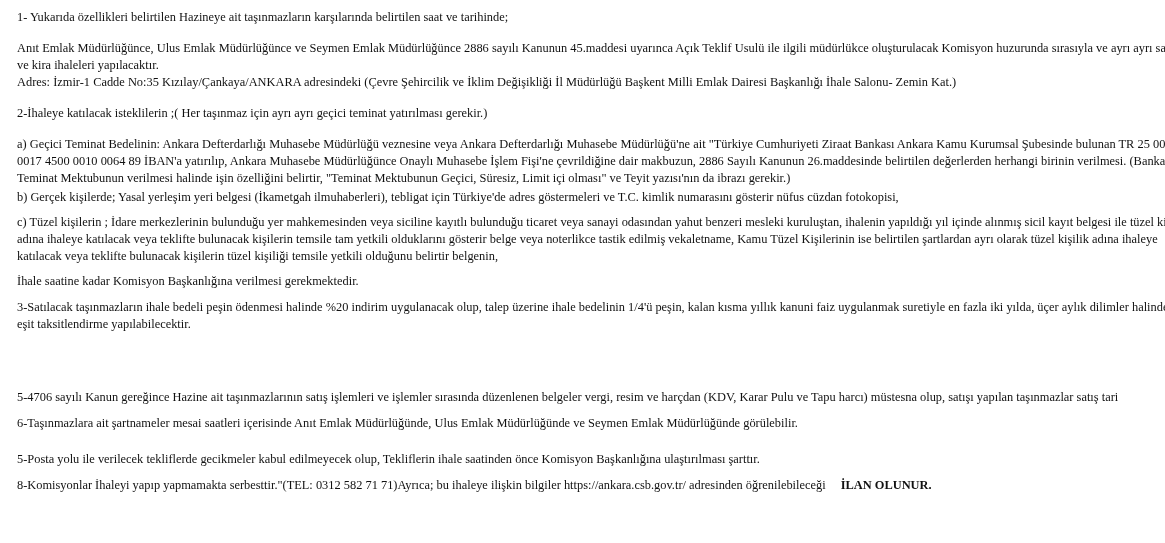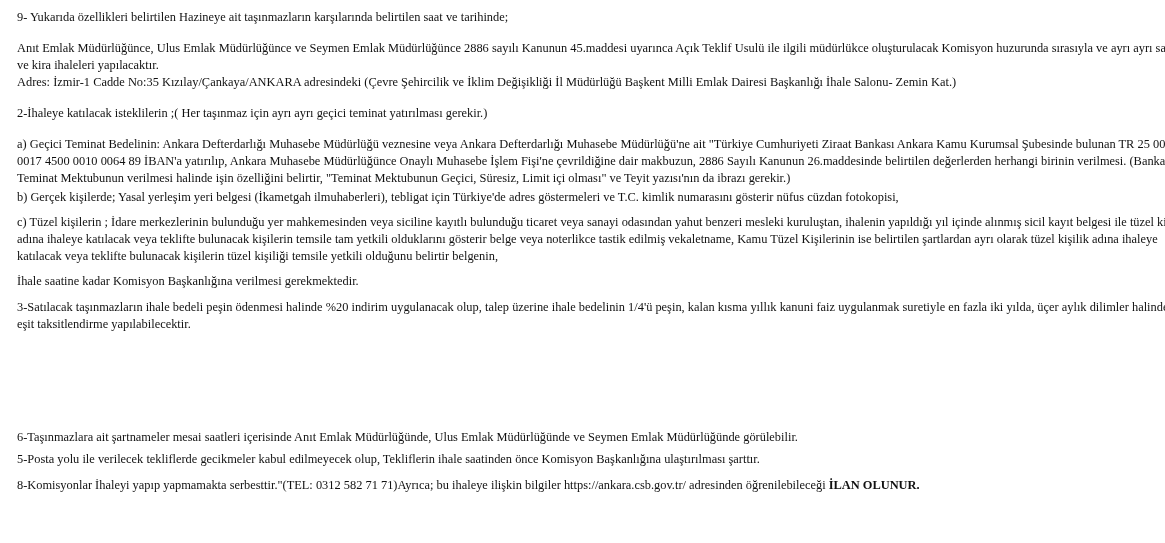--- a/index.html
+++ b/index.html
@@ -22,37 +22,37 @@
     top: 0;
     width: 1140px;
   }
   .para {
     position: absolute;
     left: 0;
     white-space: nowrap;
     line-height: 17px;
   }
   .line { display: block; }
-  .bold { font-weight: bold; }
+  .bold { font-weight: bold; margin-left: 12px; }
   .page-ref {
     position: absolute;
     right: 22px;
     top: 512px;
     font-size: 15px;
     color: #b91c1c;
     margin-top: 48px;
   }
 </style>
 </head>
 <body>
 
 <div class="doc">
 
   <div class="para" style="top:9px">
-    <span class="line">9- Yukarıda özellikleri belirtilen Hazineye ait taşınmazların karşılarında belirtilen saat ve tarihinde;</span>
+    <span class="line">1- Yukarıda özellikleri belirtilen Hazineye ait taşınmazların karşılarında belirtilen saat ve tarihinde;</span>
   </div>
 
   <div class="para" style="top:40px">
     <span class="line">Anıt Emlak Müdürlüğünce, Ulus Emlak Müdürlüğünce ve Seymen Emlak Müdürlüğünce 2886 sayılı Kanunun 45.maddesi uyarınca Açık Teklif Usulü ile ilgili müdürlükce oluşturulacak Komisyon huzurunda sırasıyla ve ayrı ayrı satış</span>
     <span class="line">ve kira ihaleleri yapılacaktır.</span>
     <span class="line">Adres: İzmir-1 Cadde No:35 Kızılay/Çankaya/ANKARA adresindeki (Çevre Şehircilik ve İklim Değişikliği İl Müdürlüğü Başkent Milli Emlak Dairesi Başkanlığı İhale Salonu- Zemin Kat.)</span>
   </div>
 
   <div class="para" style="top:105px">
     <span class="line">2-İhaleye katılacak isteklilerin ;( Her taşınmaz için ayrı ayrı geçici teminat yatırılması gerekir.)</span>
@@ -80,23 +80,24 @@
 
   <div class="para" style="top:299px">
     <span class="line">3-Satılacak taşınmazların ihale bedeli peşin ödenmesi halinde %20 indirim uygulanacak olup, talep üzerine ihale bedelinin 1/4'ü peşin, kalan kısma yıllık kanuni faiz uygulanmak suretiyle en fazla iki yılda, üçer aylık dilimler halinde 8</span>
     <span class="line">eşit taksitlendirme yapılabilecektir.</span>
   </div>
 
   <div class="para" style="top:345px">
   </div>
 
   <div class="para" style="top:389px">
+    <span class="line">5-4706 sayılı Kanun gereğince Hazine ait taşınmazlarının satış işlemleri ve işlemler sırasında düzenlenen belgeler vergi, resim ve harçdan (KDV, Karar Pulu ve Tapu harcı) müstesna olup, satışı yapılan taşınmazlar satış tari</span>
   </div>
 
-  <div class="para" style="top:429px">
+  <div class="para" style="top:415px">
     <span class="line">6-Taşınmazlara ait şartnameler mesai saatleri içerisinde Anıt Emlak Müdürlüğünde, Ulus Emlak Müdürlüğünde ve Seymen Emlak Müdürlüğünde görülebilir.</span>
   </div>
 
   <div class="para" style="top:451px">
     <span class="line">5-Posta yolu ile verilecek tekliflerde gecikmeler kabul edilmeyecek olup, Tekliflerin ihale saatinden önce Komisyon Başkanlığına ulaştırılması şarttır.</span>
   </div>
 
   <div class="para" style="top:477px">
     <span class="line"><span>8-Komisyonlar İhaleyi yapıp yapmamakta serbesttir."(TEL: 0312 582 71 71)Ayrıca; bu ihaleye ilişkin bilgiler https://ankara.csb.gov.tr/ adresinden öğrenilebileceği </span><span class="bold">İLAN OLUNUR.</span></span>
   </div>

